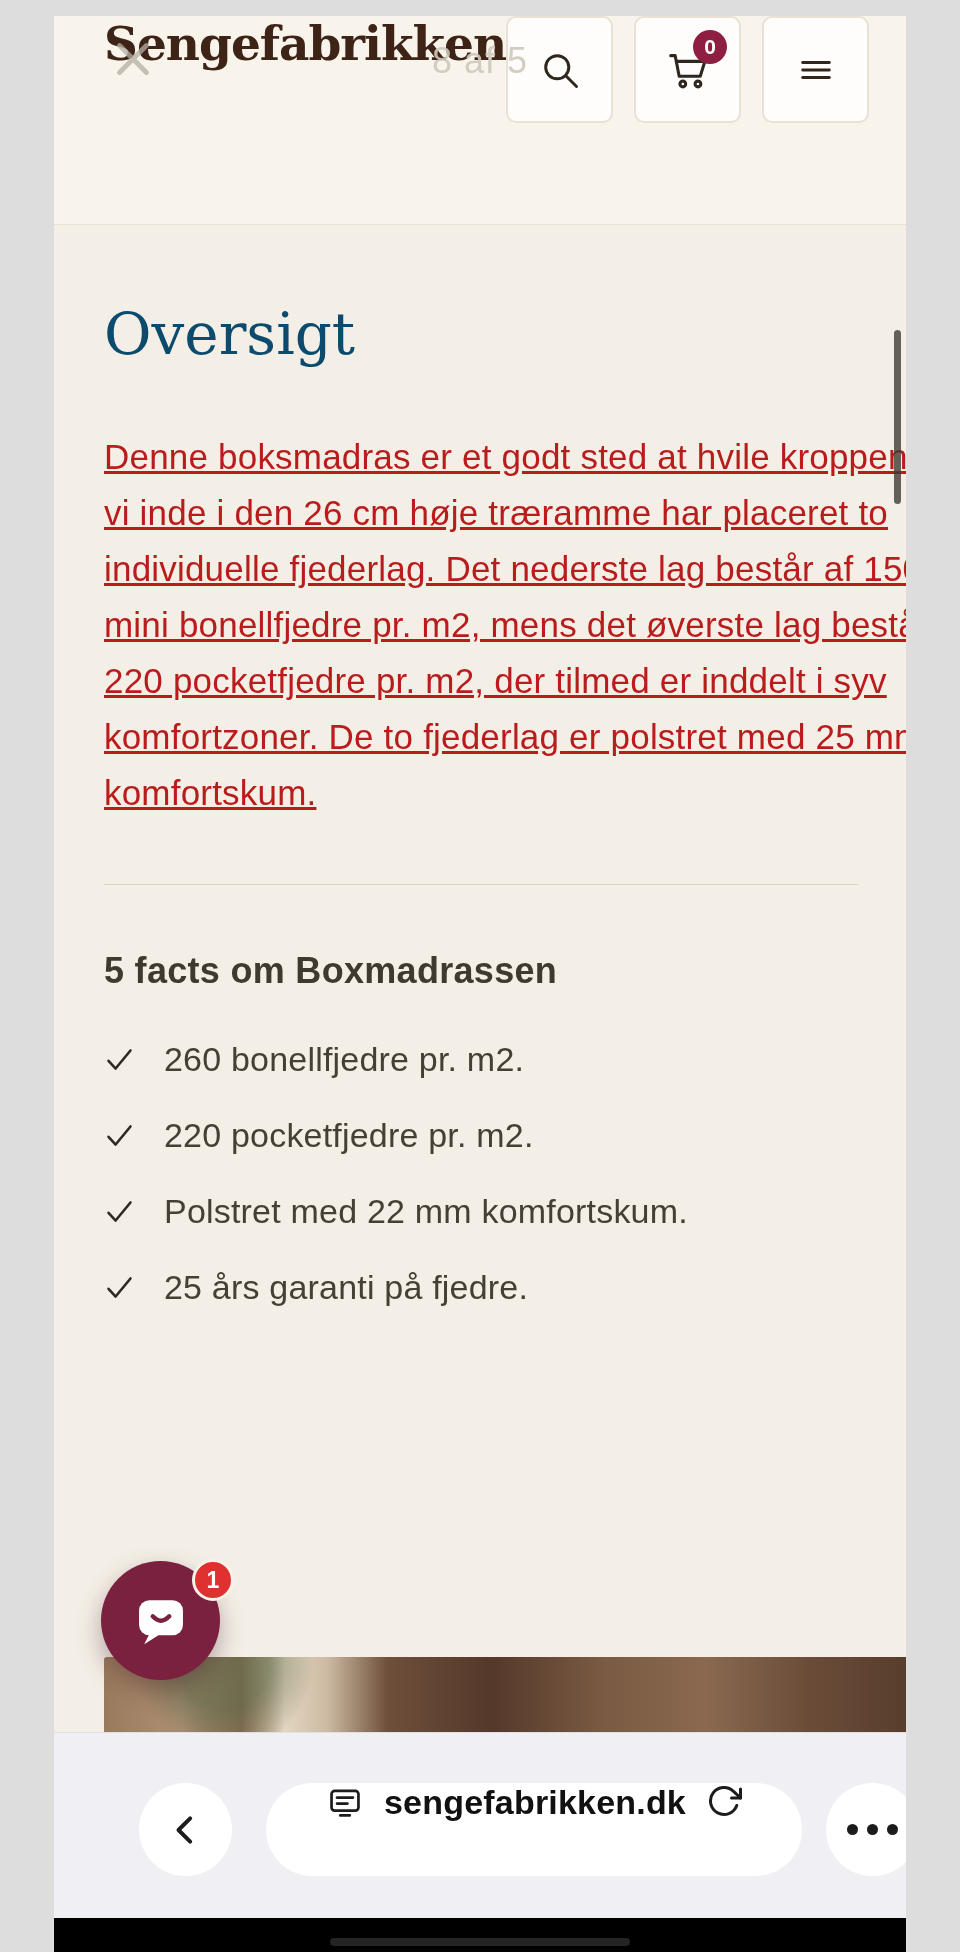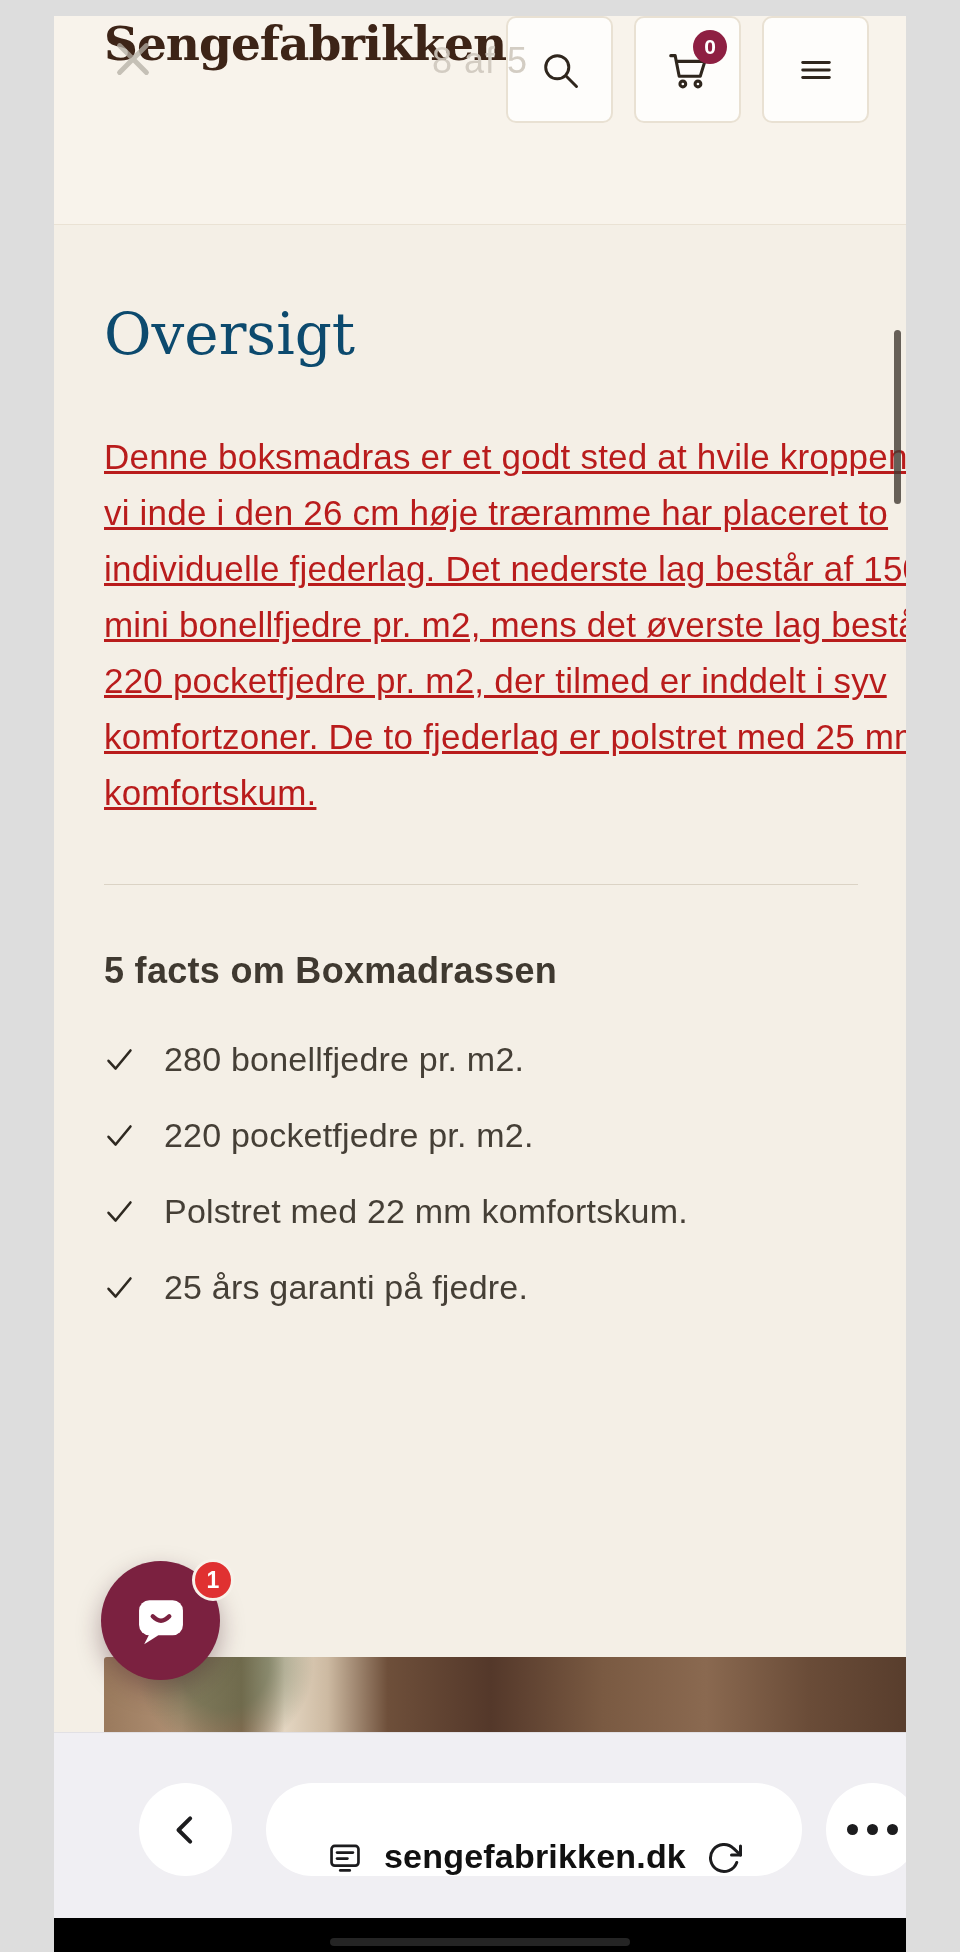--- a/index.html
+++ b/index.html
@@ -118,21 +118,21 @@
   .nav-circle {
     position:absolute; top:50px; width:93px; height:93px; border-radius:50%;
     background:#fff; display:flex; align-items:center; justify-content:center;
     color:#1c1c1e; cursor:pointer;
   }
   .nav-back { left:85px; }
   .nav-more { left:772px; }
   .url-pill {
     position:absolute; left:212px; top:50px; width:536px; height:93px;
     border-radius:47px; background:#fff;
-    display:flex; align-items:flex-end; justify-content:center; gap:20px;
+    display:flex; align-items:flex-start; justify-content:center; gap:20px;
     color:#1c1c1e; cursor:pointer;
   }
   .url-text { font-size:34px; font-weight:600; color:#111; letter-spacing:.2px; }
   .dots { display:flex; gap:9px; }
   .dots i { width:11px; height:11px; border-radius:50%; background:#1c1c1e; }
 
   
   .bottom-strip {
     position:absolute; left:0; top:1902px; width:100%; height:50px;
     background:#000; z-index:11;
@@ -190,21 +190,21 @@
 
   <div class="section-divider"></div>
 
   <h2 class="facts-heading">5 facts om Boxmadrassen</h2>
 
   <ul class="facts-list">
     <li class="fact-item">
       <svg class="check-icon" viewBox="0 0 24 24" fill="none" stroke="currentColor" stroke-width="2" stroke-linecap="round" stroke-linejoin="round">
           <path d="M3.5 13l5.5 6L20.5 5"></path>
         </svg>
-      <span class="fact-text">280 bonellfjedre pr. m2.</span>
+      <span class="fact-text">260 bonellfjedre pr. m2.</span>
     </li>
     <li class="fact-item">
       <svg class="check-icon" viewBox="0 0 24 24" fill="none" stroke="currentColor" stroke-width="2" stroke-linecap="round" stroke-linejoin="round">
           <path d="M3.5 13l5.5 6L20.5 5"></path>
         </svg>
       <span class="fact-text">220 pocketfjedre pr. m2.</span>
     </li>
     <li class="fact-item">
       <svg class="check-icon" viewBox="0 0 24 24" fill="none" stroke="currentColor" stroke-width="2" stroke-linecap="round" stroke-linejoin="round">
           <path d="M3.5 13l5.5 6L20.5 5"></path>

